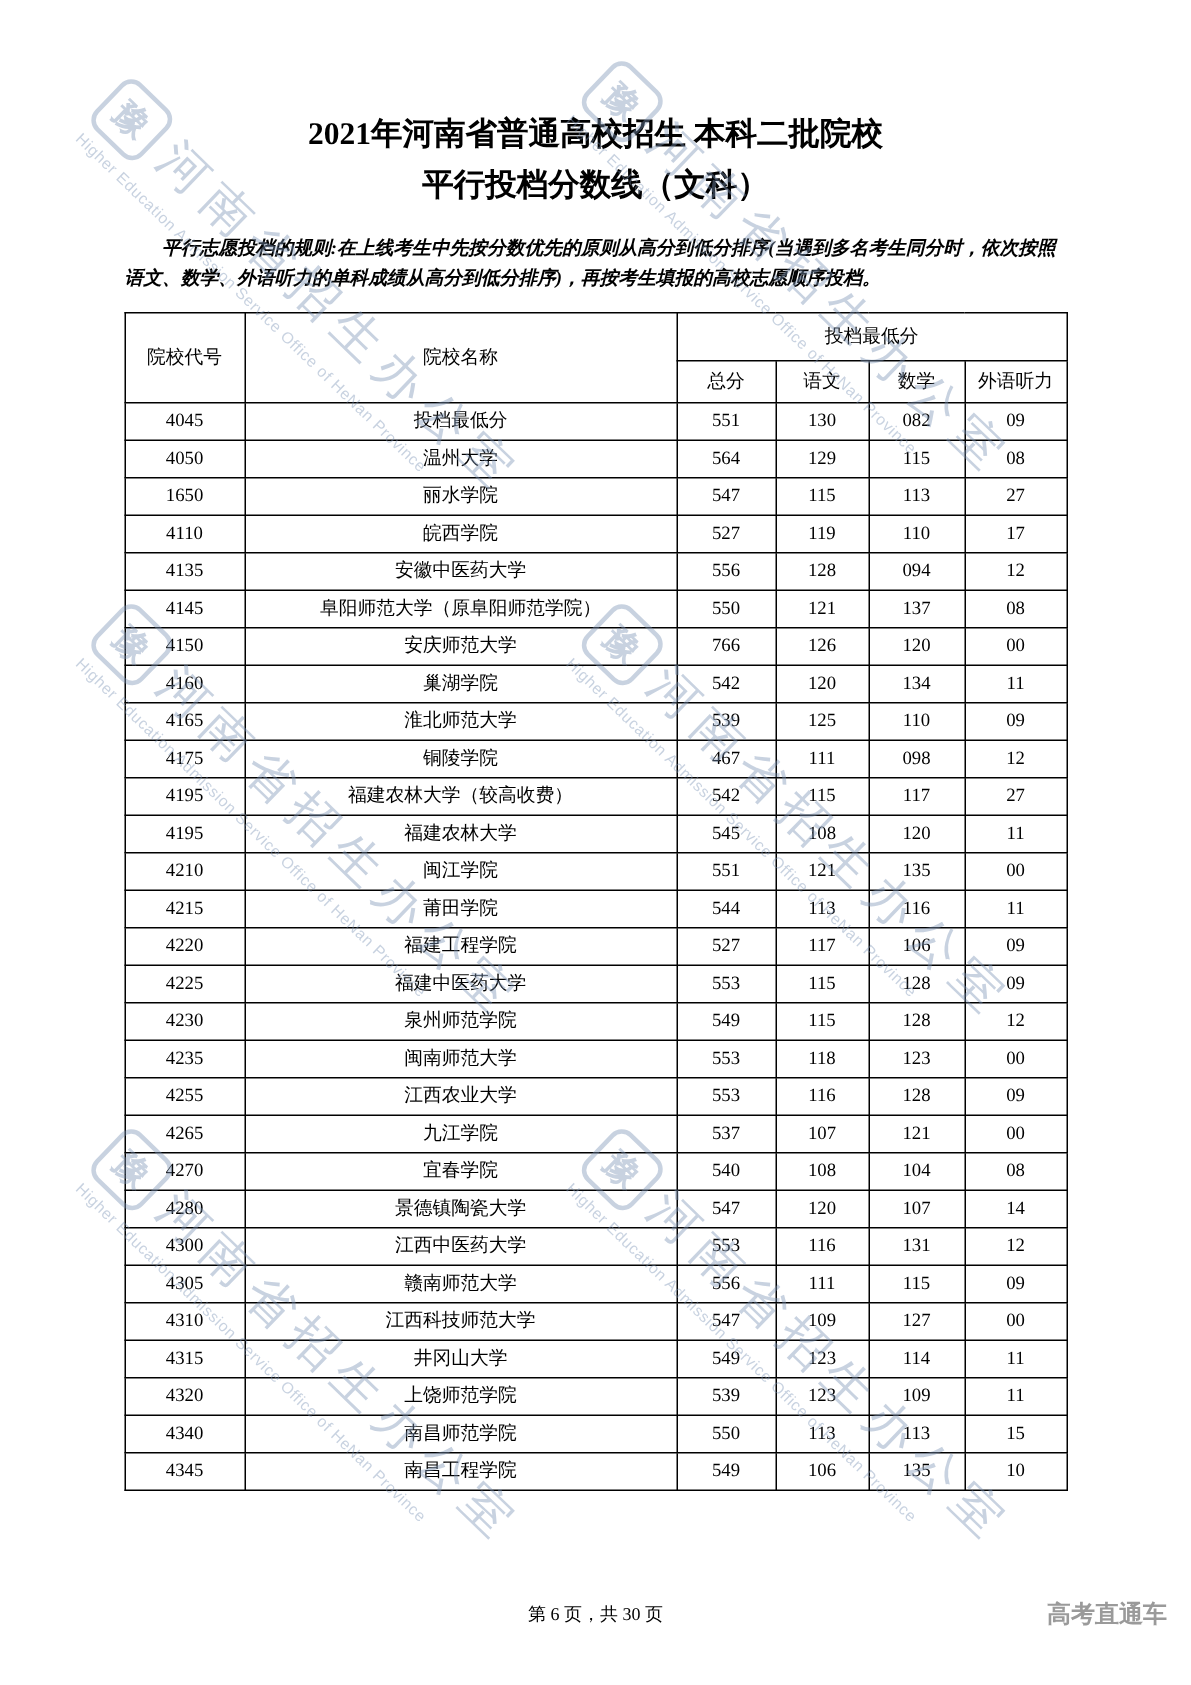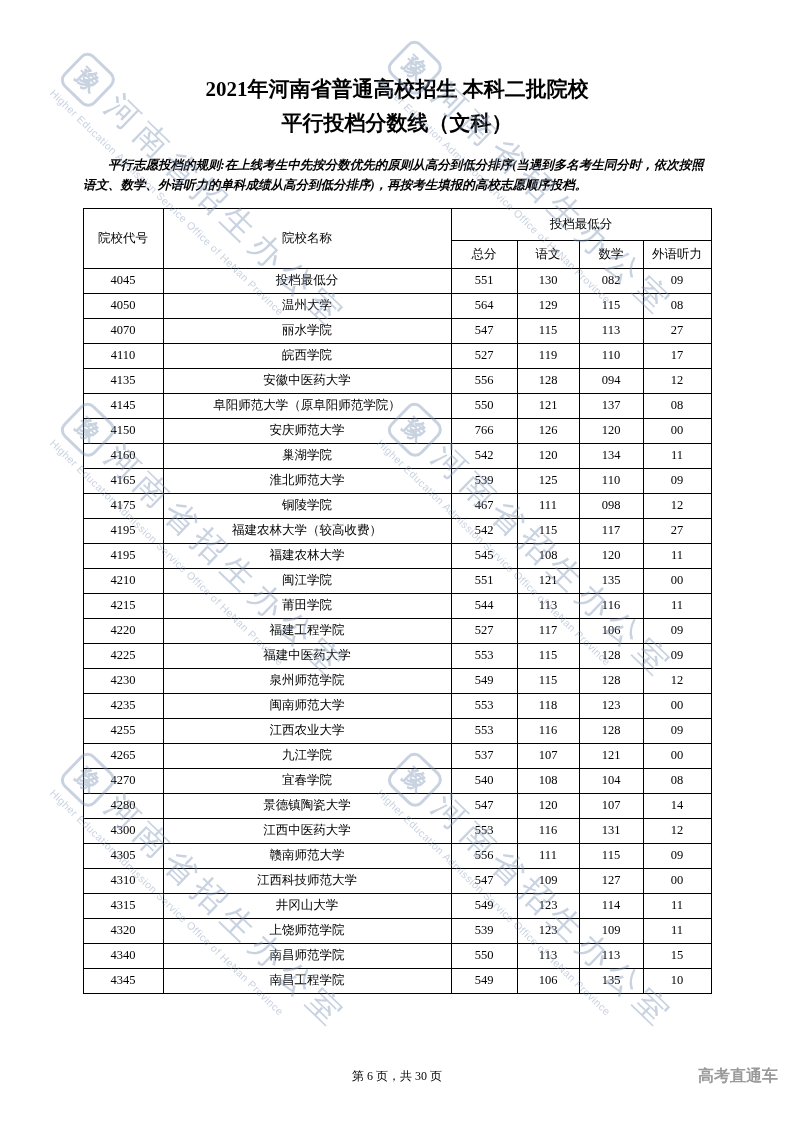--- a/index.html
+++ b/index.html
@@ -156,21 +156,21 @@
         </tr>
         <tr>
           <td>4050</td>
           <td class="name-cell">温州大学</td>
           <td>564</td>
           <td>129</td>
           <td>115</td>
           <td>08</td>
         </tr>
         <tr>
-          <td>4070</td>
+          <td>1650</td>
           <td class="name-cell">丽水学院</td>
           <td>547</td>
           <td>115</td>
           <td>113</td>
           <td>27</td>
         </tr>
         <tr>
           <td>4110</td>
           <td class="name-cell">皖西学院</td>
           <td>527</td>

